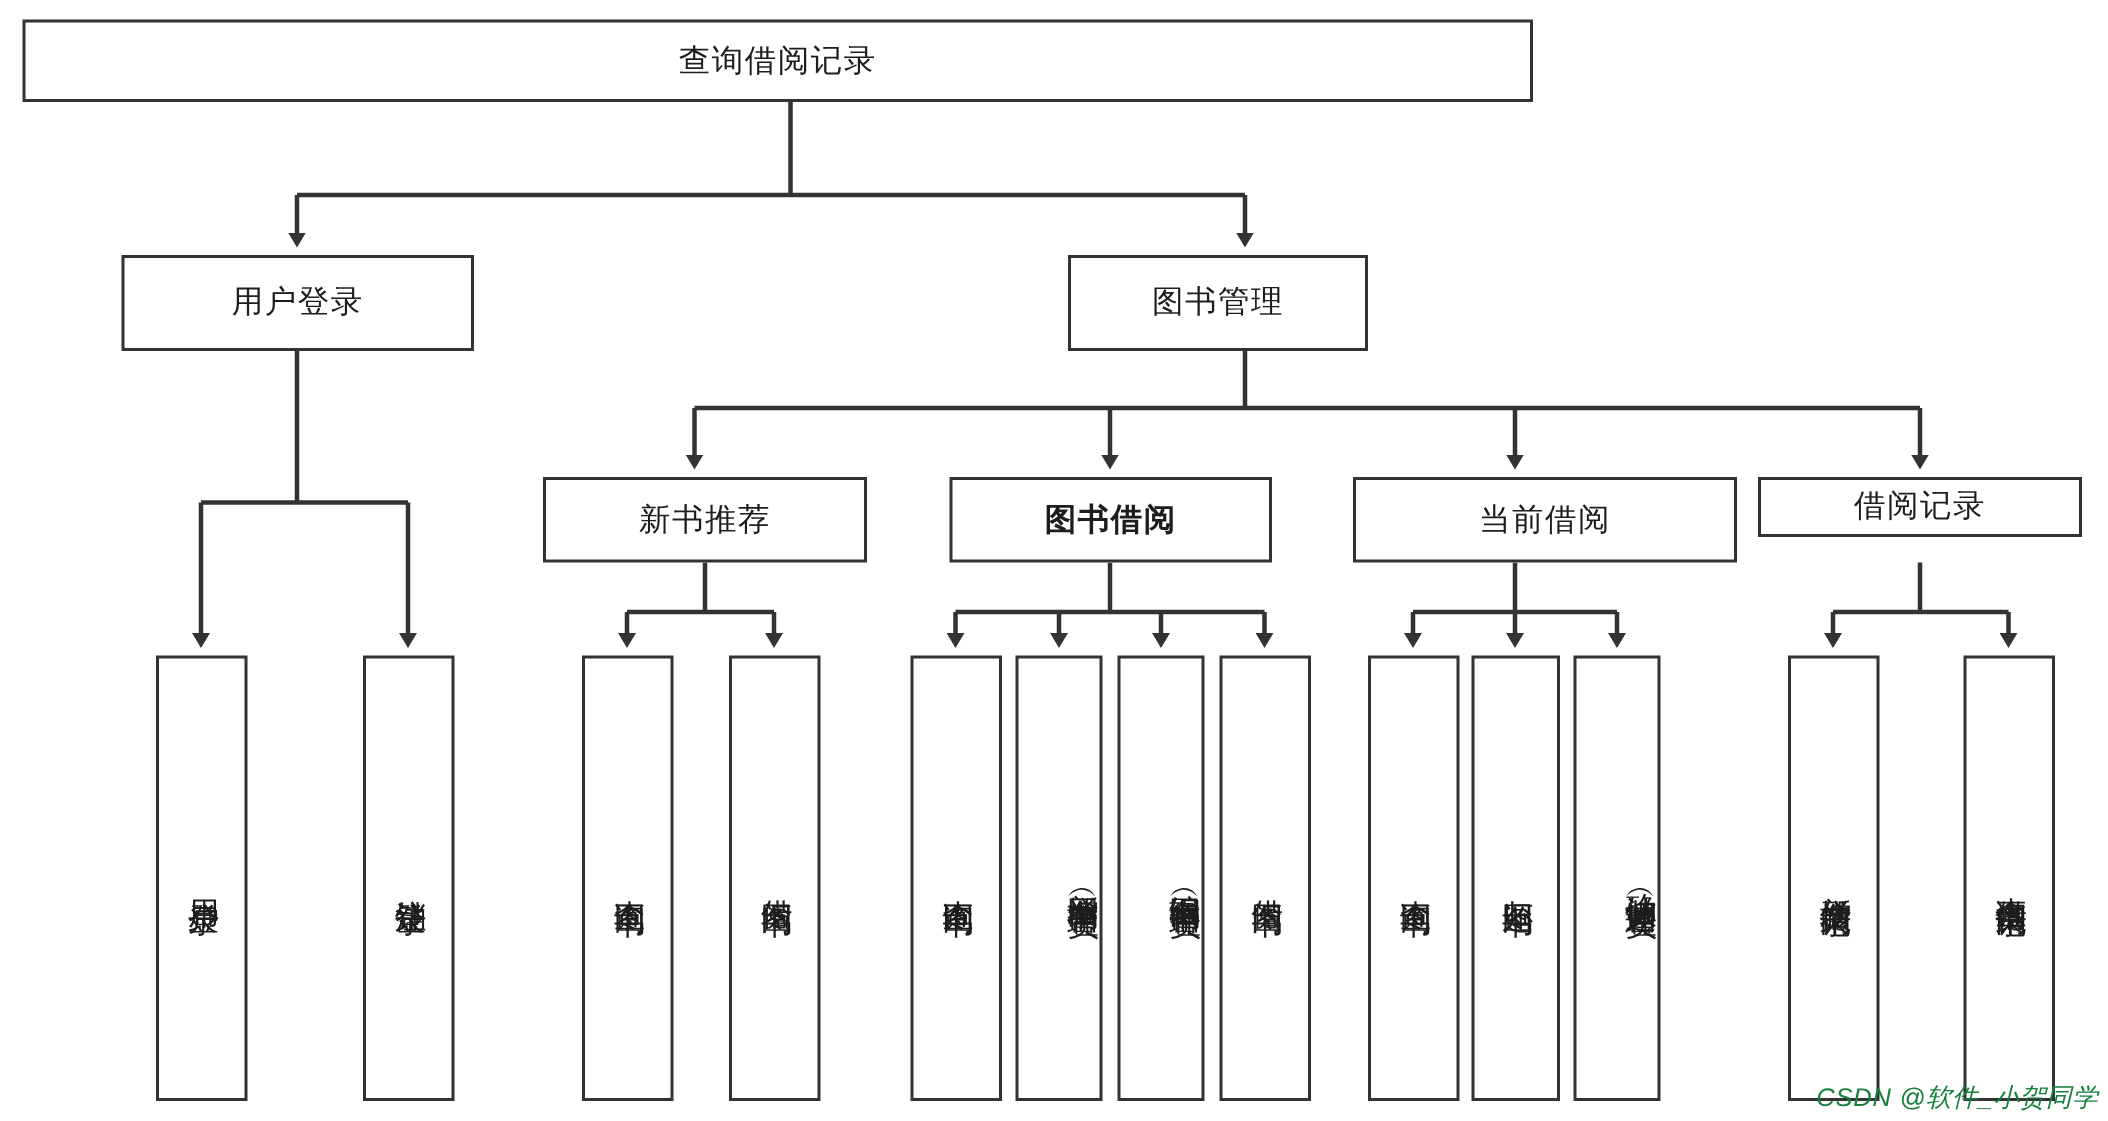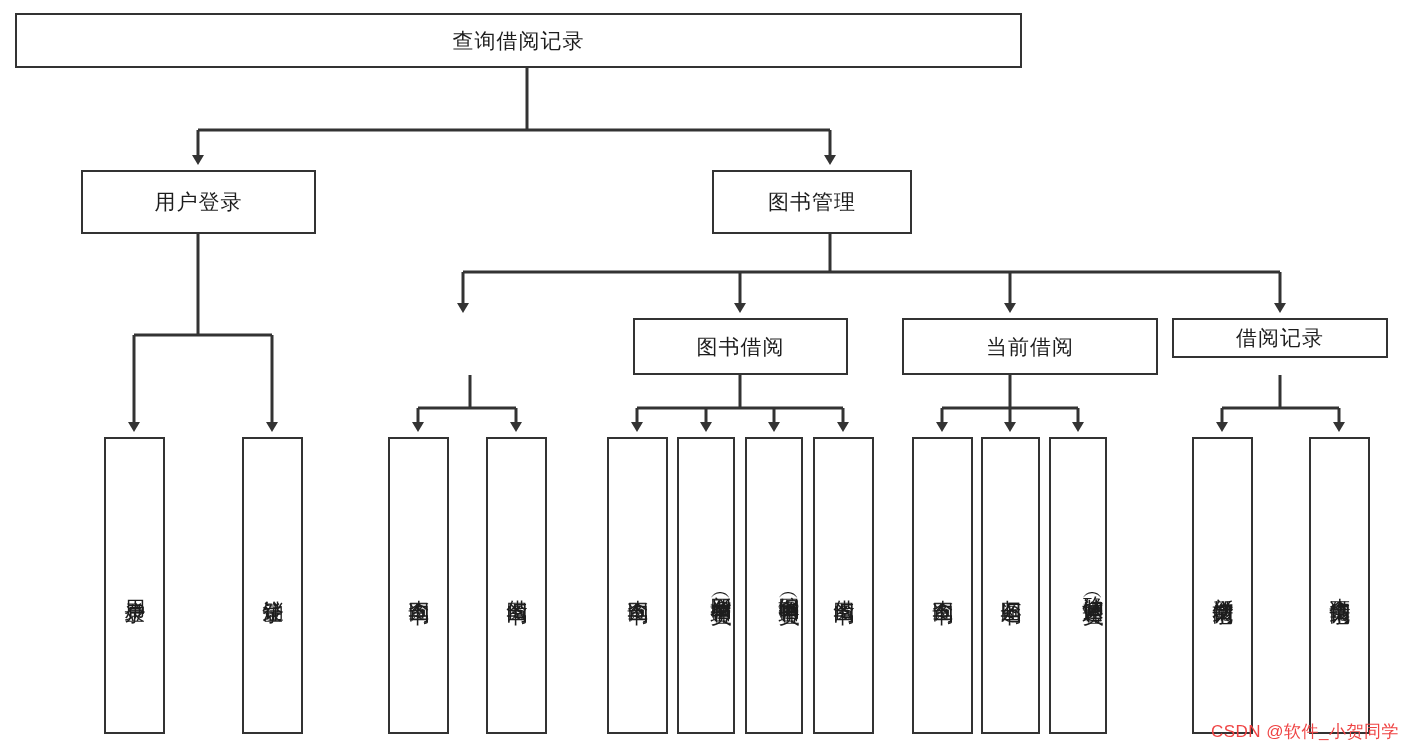--- a/index.html
+++ b/index.html
@@ -52,24 +52,25 @@
     padding: 4px 0;
   }
   .node.vert.topalign {
     align-items: flex-start;
   }
   #watermark {
     position: absolute;
     right: 6px;
     bottom: 4px;
     font-size: 17px;
-    color: #ef4444;
+    color: #15803d;
     letter-spacing: 0.5px;
     white-space: nowrap;
     pointer-events: none;
+    font-style: italic;
   }
 </style>
 </head>
 <body>
 
 <div id="diagram">
 
   <svg id="edges" viewBox="0 0 1405 747" xmlns="http://www.w3.org/2000/svg">
     <defs>
       <marker id="arrow" markerWidth="10" markerHeight="12" refX="1" refY="6" orient="auto" markerUnits="userSpaceOnUse">
@@ -124,21 +125,24 @@
     <span>查询借阅记录</span>
   </div>
 
   <div class="node horiz" style="left:81px; top:170px; width:235px; height:64px;">
     <span>用户登录</span>
   </div>
   <div class="node horiz" style="left:712px; top:170px; width:200px; height:64px;">
     <span>图书管理</span>
   </div>
 
-  <div class="node horiz" style="left:633px; top:318px; width:215px; height:57px;">
+  <div class="node horiz" style="left:362px; top:318px; width:216px; height:57px;">
+    <span>新书推荐</span>
+  </div>
+  <div class="node horiz" style="left:633px; top:318px; width:215px; height:57px;font-weight:bold;">
     <span>图书借阅</span>
   </div>
   <div class="node horiz" style="left:902px; top:318px; width:256px; height:57px;">
     <span>当前借阅</span>
   </div>
   <div class="node horiz" style="left:1172px; top:318px; width:216px; height:40px;">
     <span>借阅记录</span>
   </div>
 
   <div class="node vert" style="left:104px; top:437px; width:61px; height:297px;">

